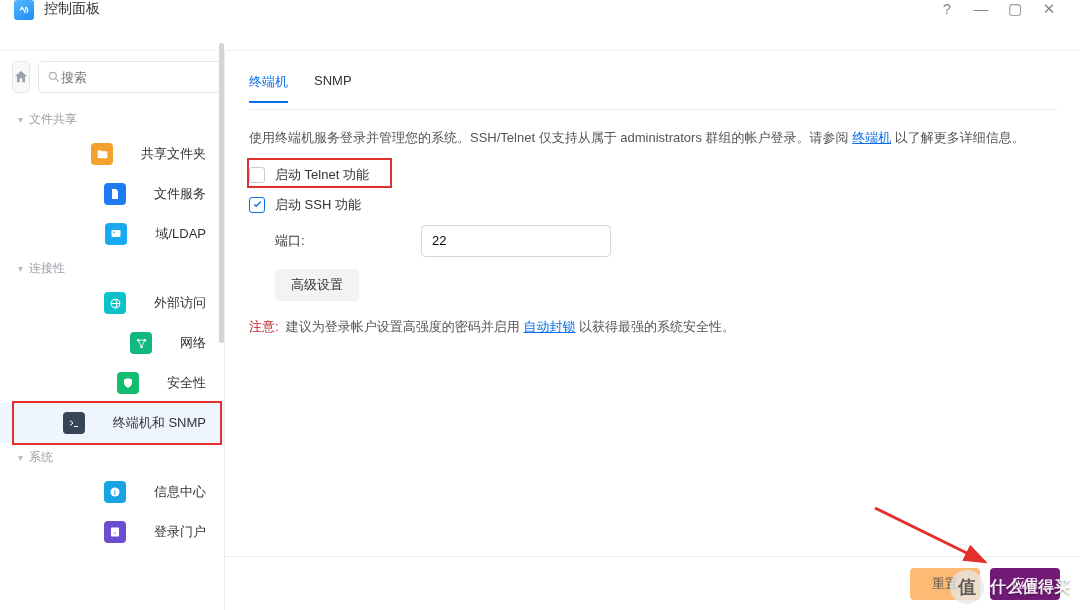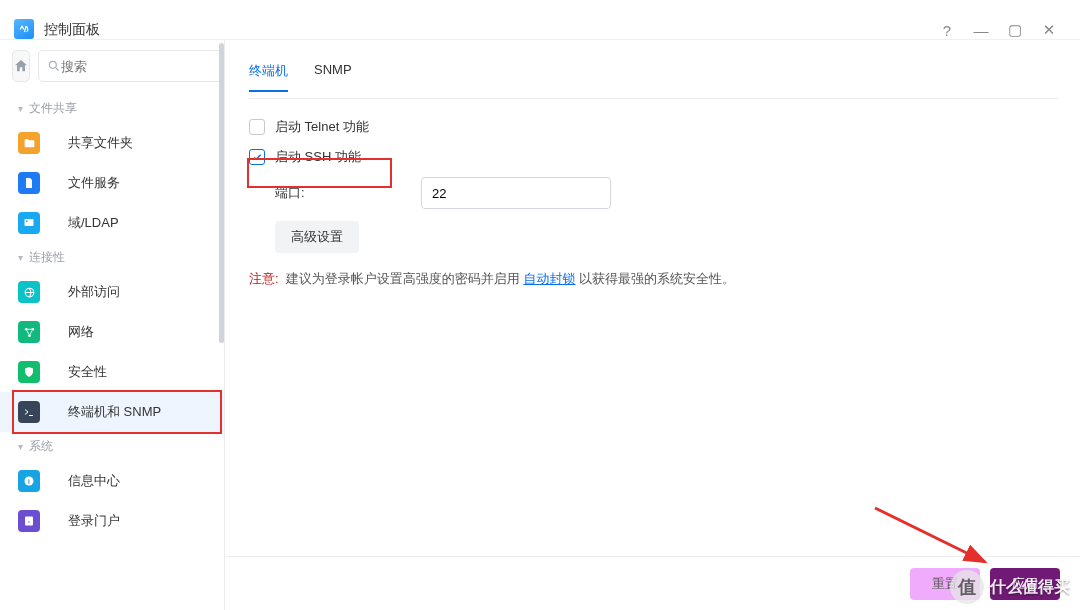--- a/index.html
+++ b/index.html
@@ -8,23 +8,23 @@
     font-size: 13px;
     color: #333;
     background: #fff;
     width: 1080px;
     height: 610px;
     overflow: hidden;
     position: relative;
   }
   
   .titlebar {
-    height: 40px;
+    height: 51px;
     display: flex;
-    align-items: flex-end;
+    align-items: flex-start;
     padding: 0 14px;
     border-bottom: 1px solid #eef0f2;
   }
   .titlebar .app-icon {
     width: 20px; height: 20px;
     background: linear-gradient(150deg,#55b8ff 0%, #1d8df5 100%);
     border-radius: 3px;
     display:flex; align-items:center; justify-content:center;
     margin-right: 10px;
   }
@@ -59,21 +59,21 @@
   }
   .sect-header {
     display:flex; align-items:center; gap:6px;
     padding: 6px 18px; color:#9a9fa6; font-size:12px;
     cursor:pointer;
   }
   .sect-header .chev { font-size:10px; color:#b8bcc2; }
   .nav-item {
     display:flex; align-items:center; gap:28px;
     height:40px; padding:0 18px; cursor:pointer;
-    color:#333; position:relative;
+    color:#333; position:relative;justify-content:flex-end;
   }
   .nav-item.active {
     background:#eef5fe;
   }
   .nav-item .icon {
     width:22px; height:22px; border-radius:4px;
     display:flex; align-items:center; justify-content:center;
     color:#fff;
   }
   .ic-orange { background:#f4a22b; }
@@ -151,21 +151,21 @@
     position:absolute; left:226px; right:0; bottom:0; height:54px;
     display:flex; align-items:center; justify-content:flex-end;
     gap:10px; padding-right:20px;
     border-top:1px solid #eaecee;
     background:#fff;
   }
   .btn {
     height:32px; padding:0 22px; border-radius:4px; font-size:13px; cursor:pointer;
     border:none;
   }
-  .btn-reset { background:#f0abfc; color:#555; }
+  .btn-reset { background:#fdba74; color:#555; }
   .btn-apply { background:#701a75; color:#fff; }
   
   .arrow-annot {
     position:absolute; right:80px; bottom:30px; width:130px; height:80px;
     pointer-events:none;
   }
   
   .watermark {
     position:absolute; right:10px; bottom:6px;
     display:flex; align-items:center; gap:6px;
@@ -315,20 +315,23 @@
     <div class="thumb"></div>
   </div>
 
   <div class="content">
     <div class="tabs">
       <div class="tab active">终端机</div>
       <div class="tab">SNMP</div>
     </div>
     <div class="tab-underline-row"></div>
 
+    <div class="desc">
+      <span>使用终端机服务登录并管理您的系统。SSH/Telnet 仅支持从属于 administrators 群组的帐户登录。请参阅 </span><span class="link">终端机</span><span> 以了解更多详细信息。</span>
+    </div>
 
     <div class="check-row">
       <div class="checkbox">
         
       </div>
       <span>启动 Telnet 功能</span>
     </div>
 
     <div class="check-row">
       <div class="checkbox checked">

